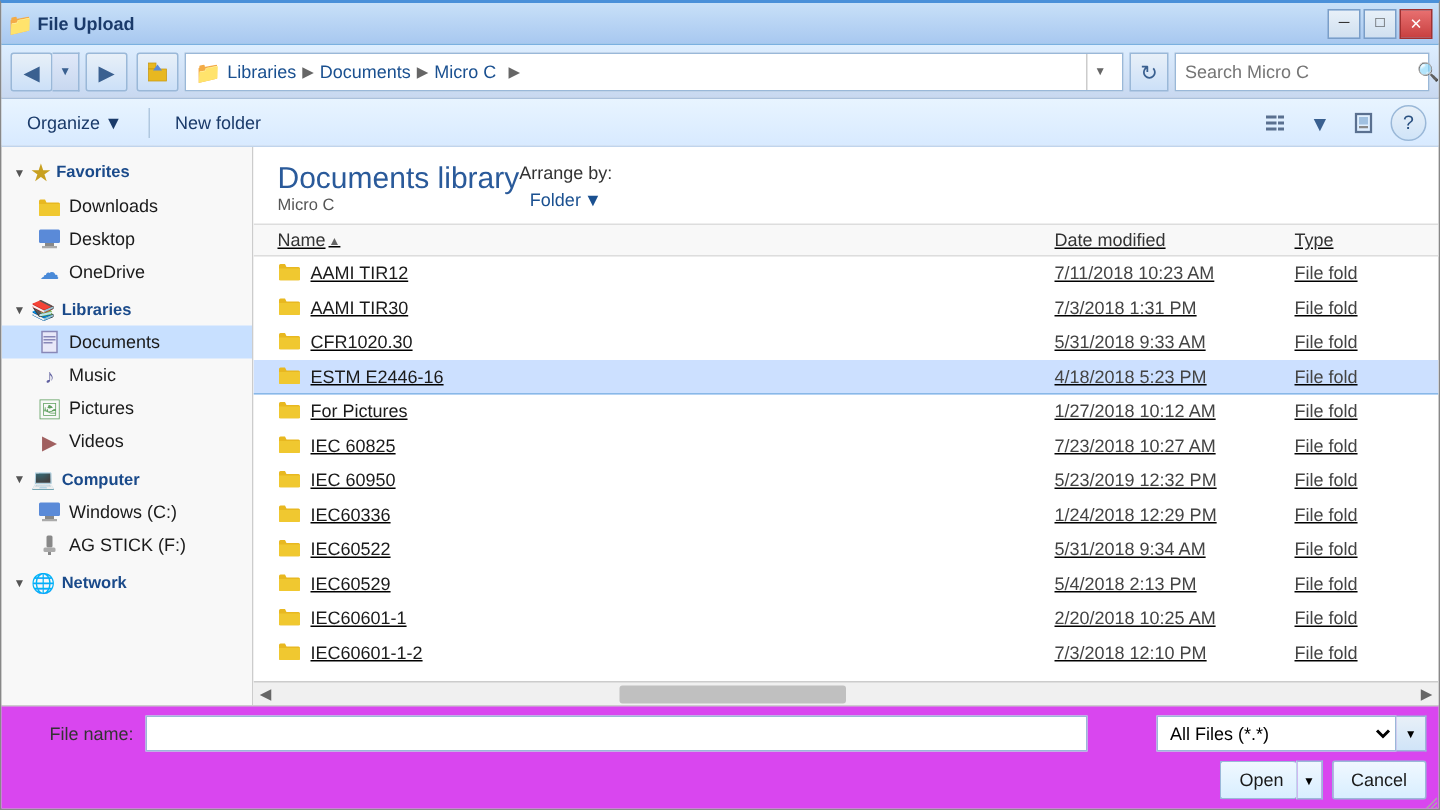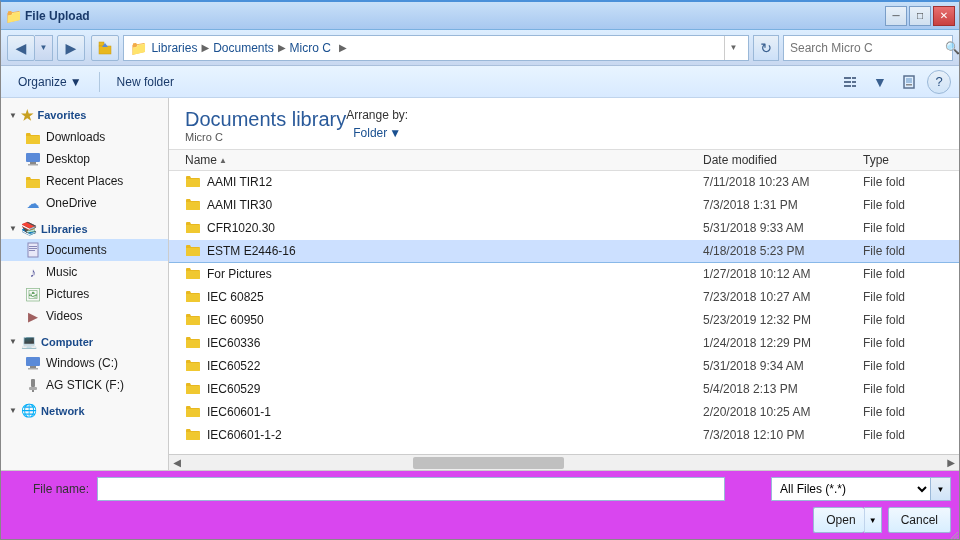--- a/index.html
+++ b/index.html
@@ -311,20 +311,21 @@
       align-items: center;
       gap: 2px;
     }
 
     
     .file-list-container {
       flex: 1;
       overflow-y: auto;
       overflow-x: hidden;
       position: relative;
+      text-decoration: underline;
     }
     .file-list-container::-webkit-scrollbar { width: 8px; }
     .file-list-container::-webkit-scrollbar-track { background: #f0f0f0; }
     .file-list-container::-webkit-scrollbar-thumb { background: #c0c0c0; border-radius: 4px; }
 
     .file-list-header {
       display: flex;
       align-items: center;
       padding: 3px 16px;
       border-bottom: 1px solid #ddd;
@@ -576,29 +577,20 @@
           <span class="item-icon desktop-icon">
             <svg width="16" height="14" viewBox="0 0 16 14">
               <rect x="1" y="1" width="14" height="9" fill="#5a8ad8" rx="1"></rect>
               <rect x="5" y="10" width="6" height="2" fill="#888"></rect>
               <rect x="3" y="12" width="10" height="1.5" fill="#aaa"></rect>
             </svg>
           </span>
           <span>Desktop</span>
         </div>
         <div class="sidebar-item">
-          <span class="item-icon folder-icon">
-            <svg width="16" height="13" viewBox="0 0 16 13">
-              <path d="M1 3 Q1 2 2 2 L5 2 L6 4 L14 4 Q15 4 15 5 L15 12 Q15 13 14 13 L2 13 Q1 13 1 12 Z" fill="#e8b820"></path>
-              <path d="M1 5 L15 5 L15 12 Q15 13 14 13 L2 13 Q1 13 1 12 Z" fill="#f0c830"></path>
-            </svg>
-          </span>
-          <span>Recent Places</span>
-        </div>
-        <div class="sidebar-item">
           <span class="item-icon" style="color:#4a8ad8; font-size:13px;">☁</span>
           <span>OneDrive</span>
         </div>
       </div>
 
       <div class="sidebar-section">
         <div class="sidebar-section-header">
           <span class="chevron">▼</span>
           <span style="font-size:13px;">📚</span>
           <span>Libraries</span>

